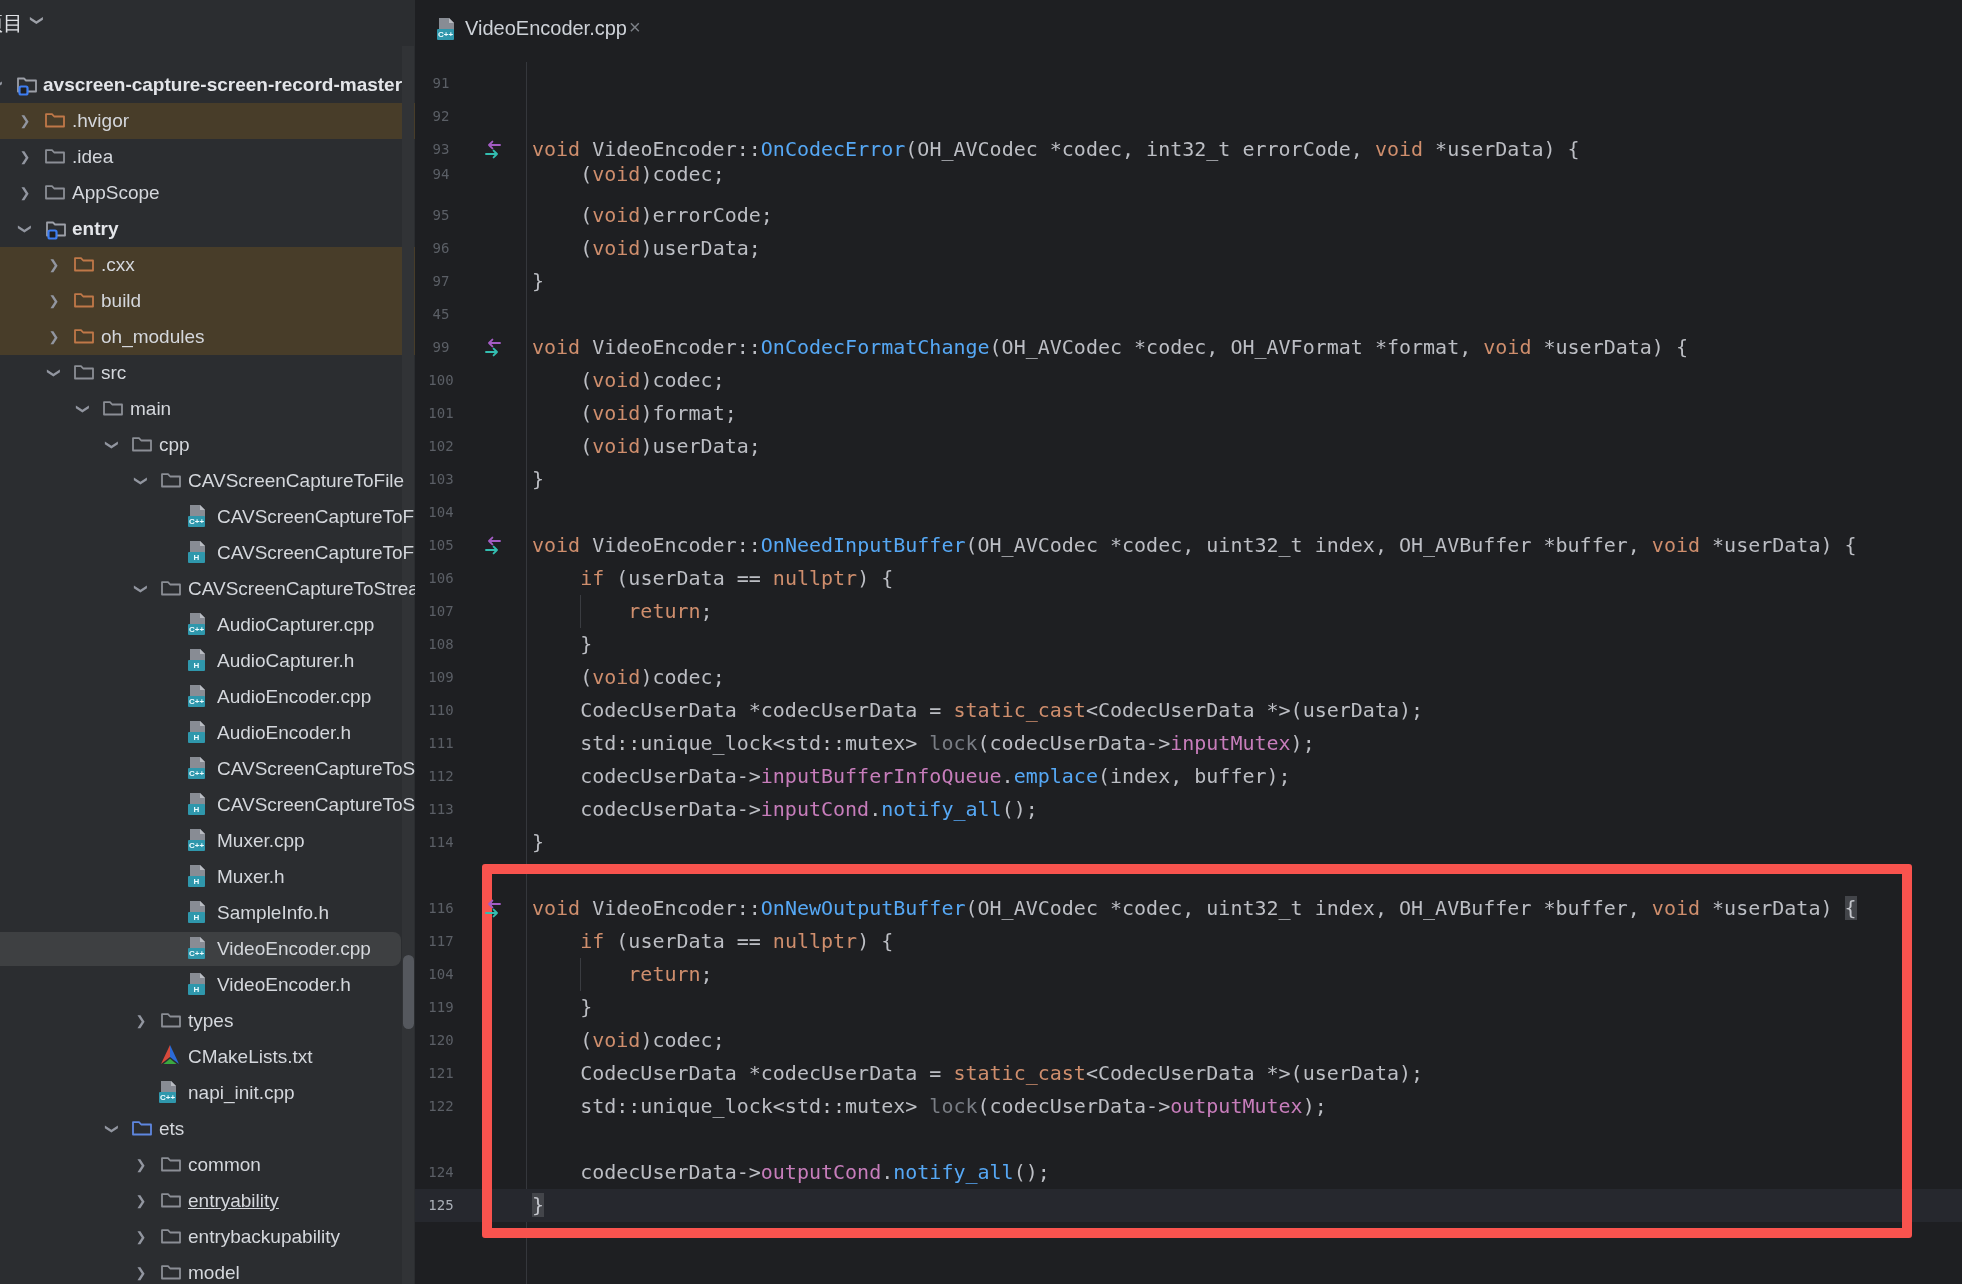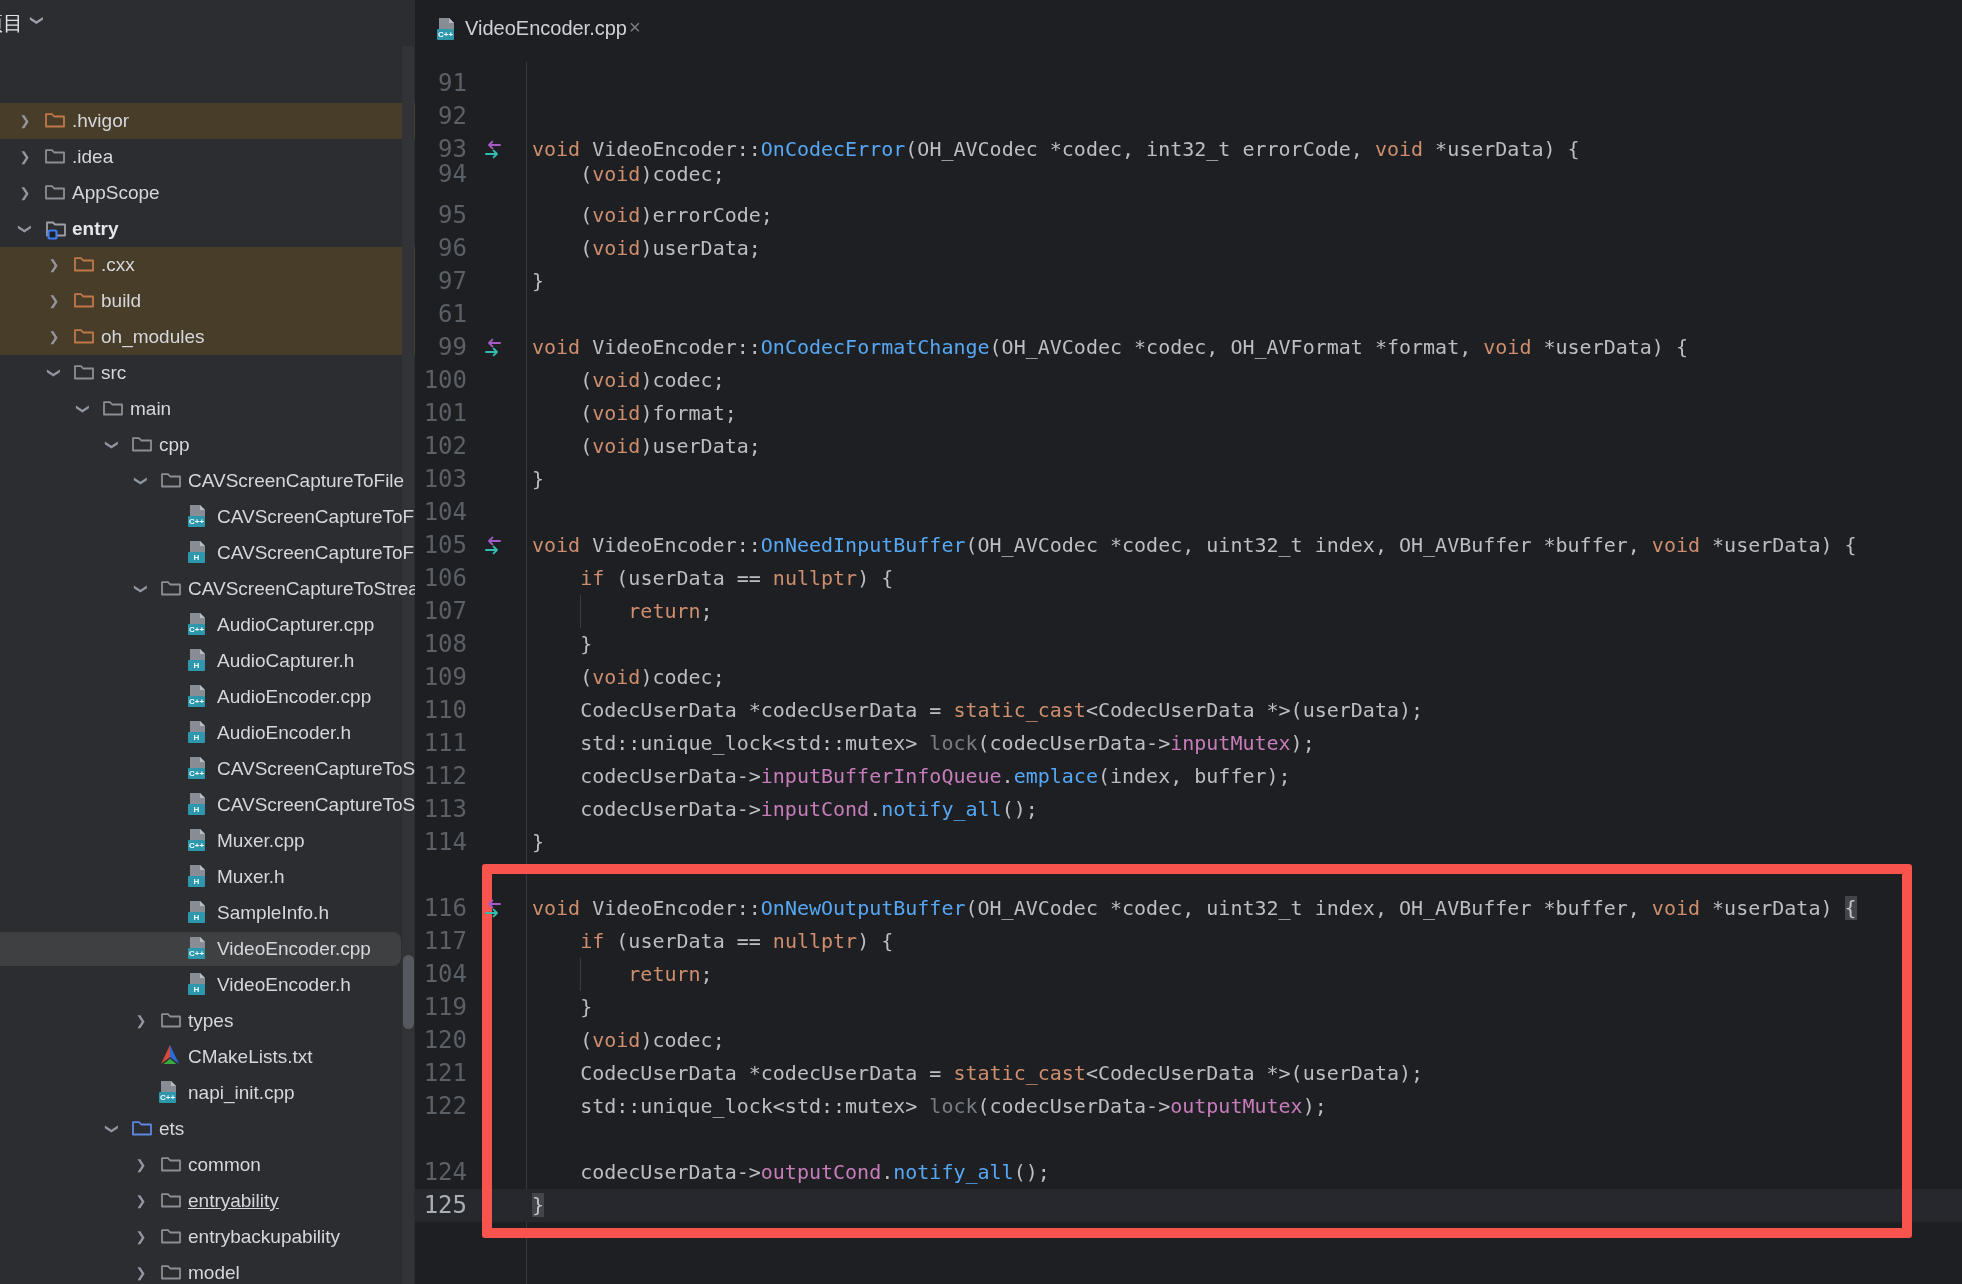--- a/index.html
+++ b/index.html
@@ -74,22 +74,22 @@
   }
   .tab .tab-icon{position:absolute;left:22px;top:17px;}
   .tab-label{position:absolute;left:50px;top:17px;font-size:20px;color:#ced2d8;white-space:nowrap;}
   .tab-close{position:absolute;left:214px;top:16px;font-size:20px;color:#7c8087;cursor:pointer;}
   
   .code-area{position:absolute;left:0;top:62px;width:1547px;height:1222px;background:#1e1f22;}
   .gutter-sep{position:absolute;left:111px;top:0;width:1px;height:1222px;background:#35373c;}
   .code-row{position:absolute;left:0;width:1547px;height:33px;}
   .code-row.current{background:#26282e;}
   .line-num{
-    position:absolute;left:0;top:0;width:52px;height:33px;text-align:right;
-    font-family:"DejaVu Sans Mono",monospace;font-size:24px;line-height:33px;color:#5b5f66;
+    position:absolute;left:0;top:0;width:52px;height:33px;text-align:center;
+    font-family:"DejaVu Sans Mono",monospace;font-size:14px;line-height:33px;color:#5b5f66;
   }
   .code-row.current .line-num{color:#a9aeb6;}
   .gutter-marker{position:absolute;left:67px;top:6px;width:22px;height:22px;z-index:6;}
   .code-text{
     position:absolute;left:117px;top:0;height:33px;white-space:pre;
     font-family:"DejaVu Sans Mono",monospace;font-size:20px;line-height:33px;color:#bcbec4;
   }
   .indent-guide{position:absolute;left:165px;top:0;width:1px;height:33px;background:#3a3c41;}
   .tk-k{color:#cf8e6d;}
   .tk-p{color:#bcbec4;}
@@ -107,20 +107,30 @@
 </style>
 </head>
 <body>
 
 <div class="project-panel">
   <div class="panel-header">
     <span class="hdr-label">项目</span>
     <span class="hdr-chevron">❯</span>
   </div>
   <div class="tree" id="tree">
+      <div class="tree-row bold" style="top: 67px;">
+        <span class="tw-chevron down" style="left: -13px;">❯</span>
+        <span class="tw-icon" style="left: 14px;">
+          <svg width="26" height="26" viewBox="0 0 26 26" fill="none">
+            <path d="M4 6.5h6l2 2h10v11H4z" stroke="#9da0a8" stroke-width="1.8" stroke-linejoin="round"></path>
+            <rect x="5.5" y="14.5" width="8" height="8" rx="1.5" fill="#1e1f22" stroke="#3d7df2" stroke-width="2.2"></rect>
+          </svg>
+        </span>
+        <span class="lbl" style="left: 43px;">avscreen-capture-screen-record-master</span>
+      </div>
       <div class="tree-row excluded" style="top: 103px;">
         <span class="tw-chevron" style="left: 16px;">❯</span>
         <span class="tw-icon" style="left: 43px;">
           <svg width="24" height="24" viewBox="0 0 24 24" fill="none">
             <path d="M3 6.2h6l2.2 2.3H21v10H3z" stroke="#c07848" stroke-width="1.8" stroke-linejoin="round"></path>
           </svg>
         </span>
         <span class="lbl" style="left: 72px;">.hvigor</span>
       </div>
       <div class="tree-row" style="top: 139px;">
@@ -387,21 +397,21 @@
       </div>
       <div class="code-row" style="top: 170px;">
         <span class="line-num">96</span>
         <span class="code-text"><span class="tk-p">    (</span><span class="tk-k">void</span><span class="tk-p">)userData;</span></span>
       </div>
       <div class="code-row" style="top: 203px;">
         <span class="line-num">97</span>
         <span class="code-text"><span class="tk-p">}</span></span>
       </div>
       <div class="code-row" style="top: 236px;">
-        <span class="line-num">61</span>
+        <span class="line-num">45</span>
         <span class="code-text"></span>
       </div>
       <div class="code-row" style="top: 269px;">
         <span class="line-num">99</span>
         <span class="gutter-marker"><svg width="22" height="22" viewBox="0 0 22 22" fill="none">
             <path d="M18 6H7m0 0l3.4-3.4M7 6l3.4 3.4" stroke="#a35cc4" stroke-width="1.9" stroke-linecap="round" stroke-linejoin="round"></path>
             <path d="M4 15h11m0 0l-3.4-3.4M15 15l-3.4 3.4" stroke="#33bdb0" stroke-width="1.9" stroke-linecap="round" stroke-linejoin="round"></path>
           </svg></span>
         <span class="code-text"><span class="tk-k">void</span><span class="tk-p"> VideoEncoder::</span><span class="tk-fn">OnCodecFormatChange</span><span class="tk-p">(OH_AVCodec *codec, OH_AVFormat *format, </span><span class="tk-k">void</span><span class="tk-p"> *userData) {</span></span>
       </div>

